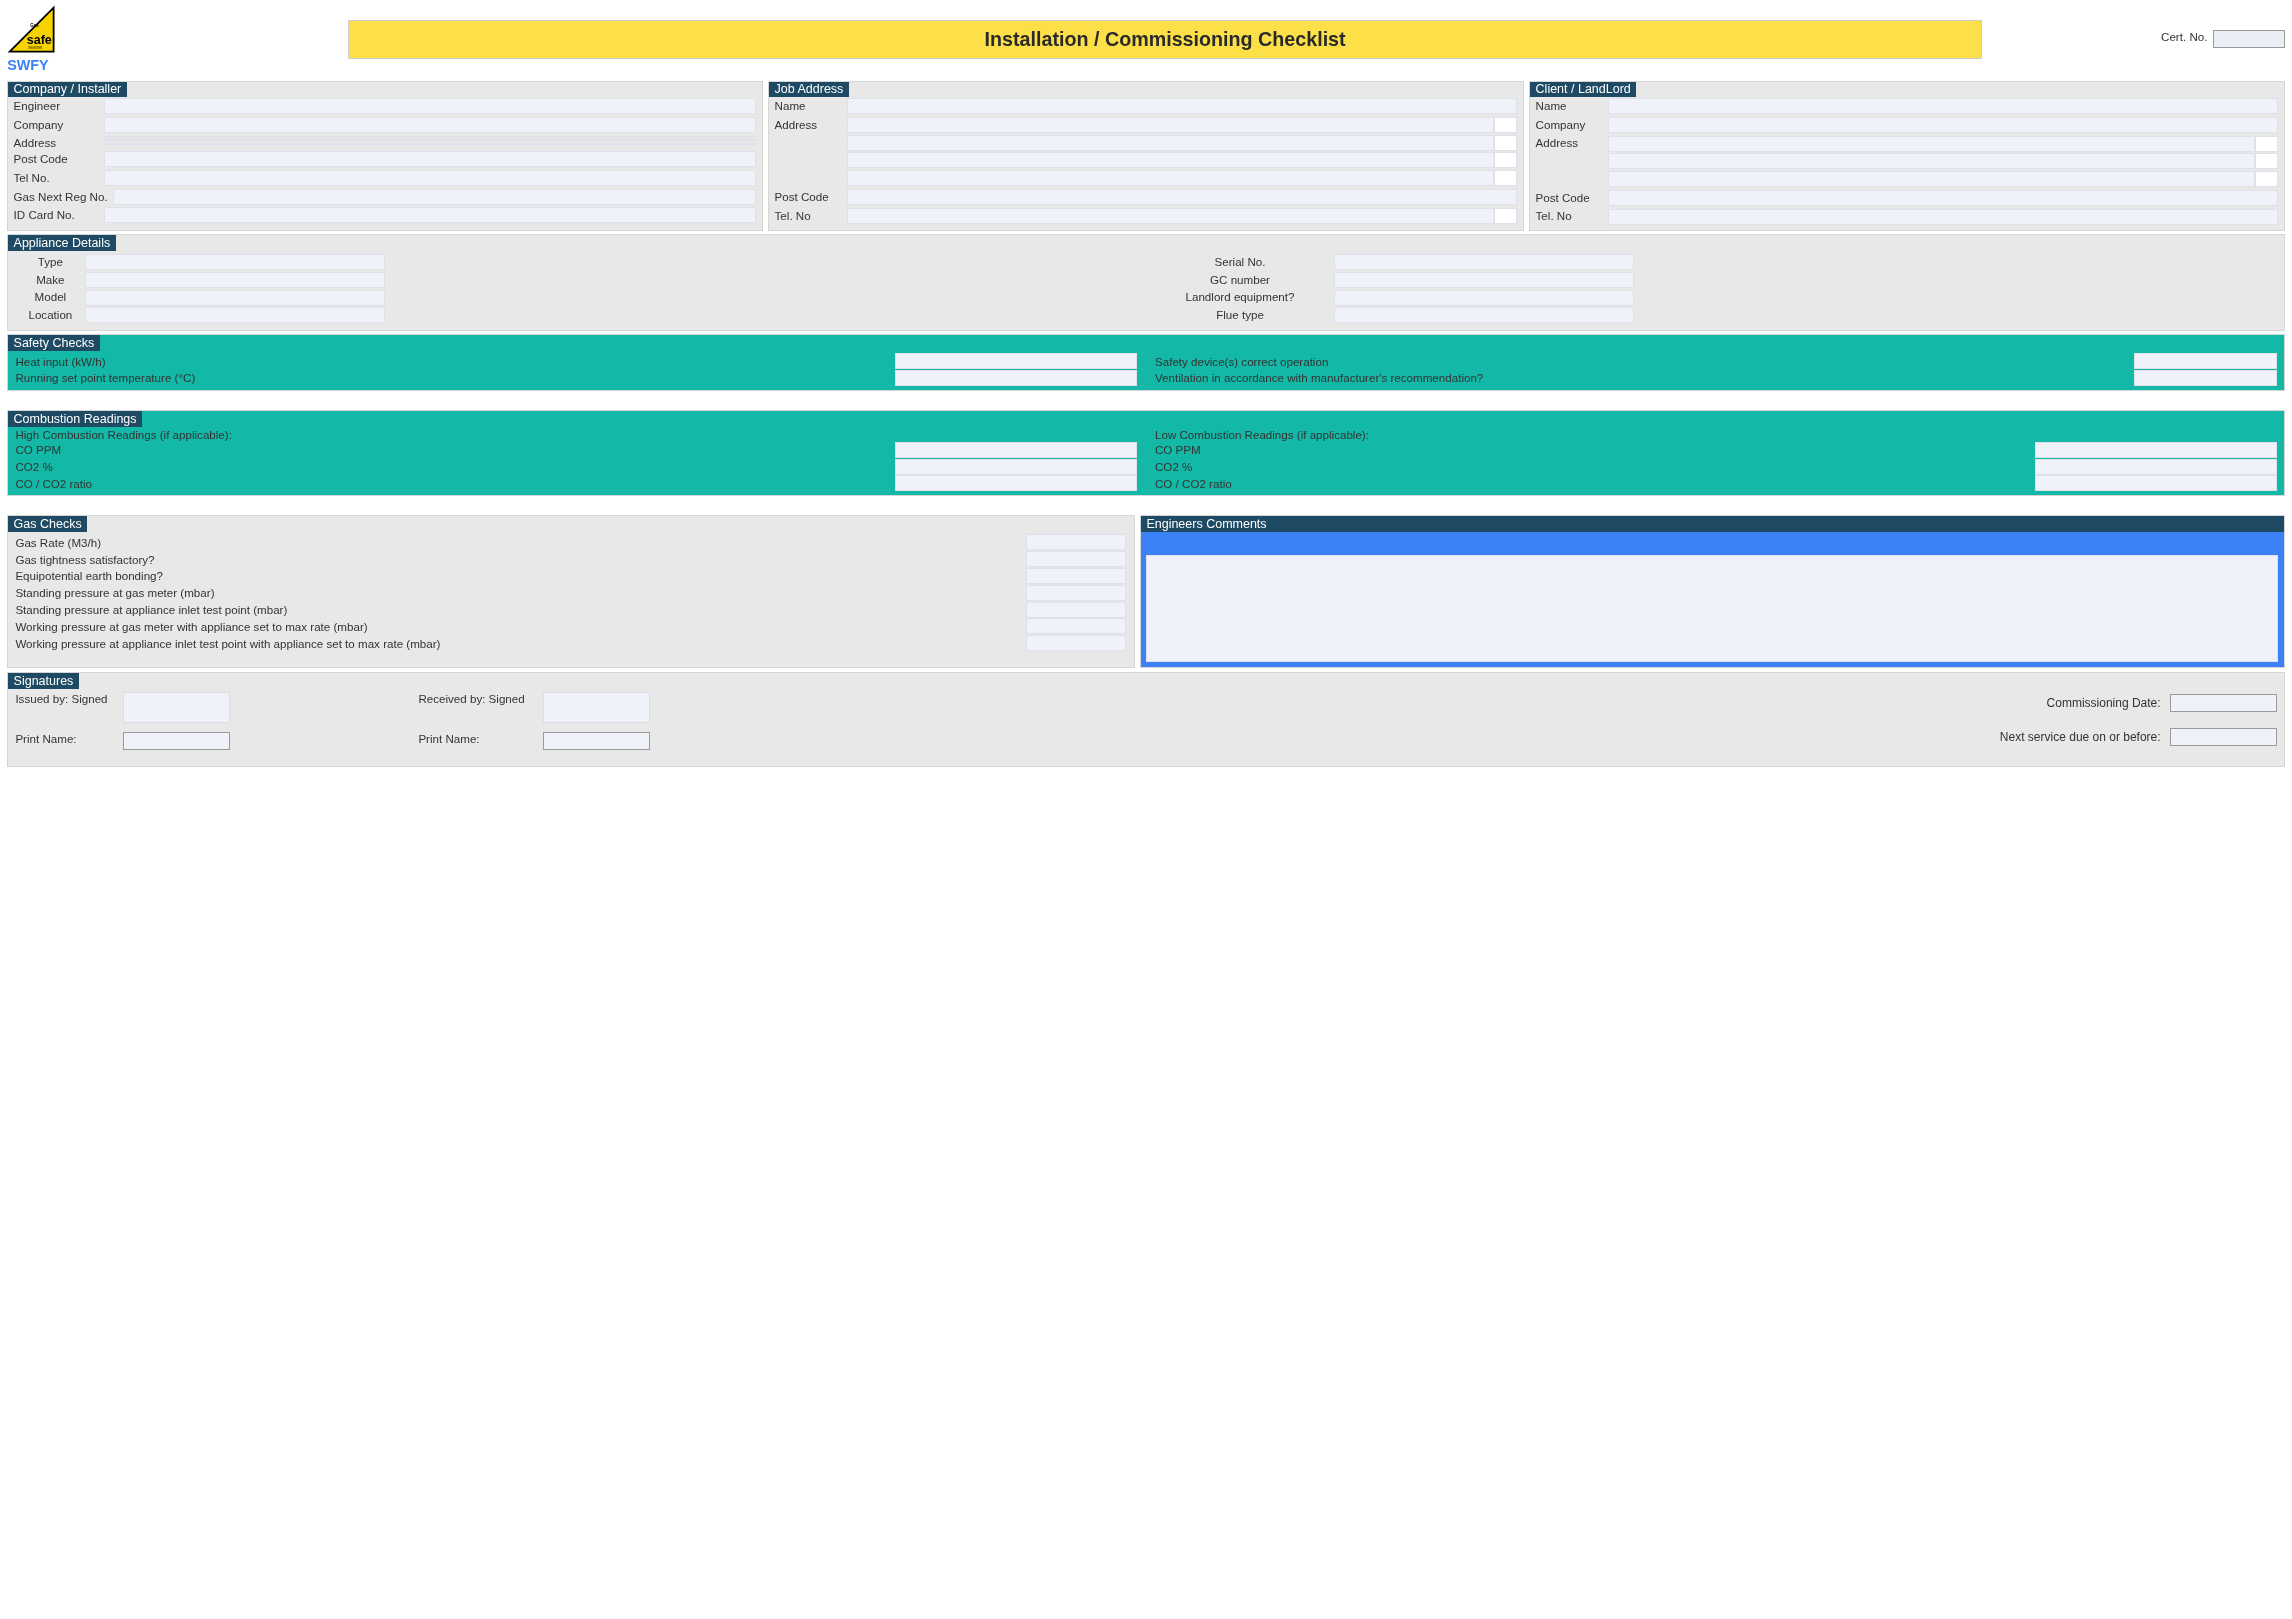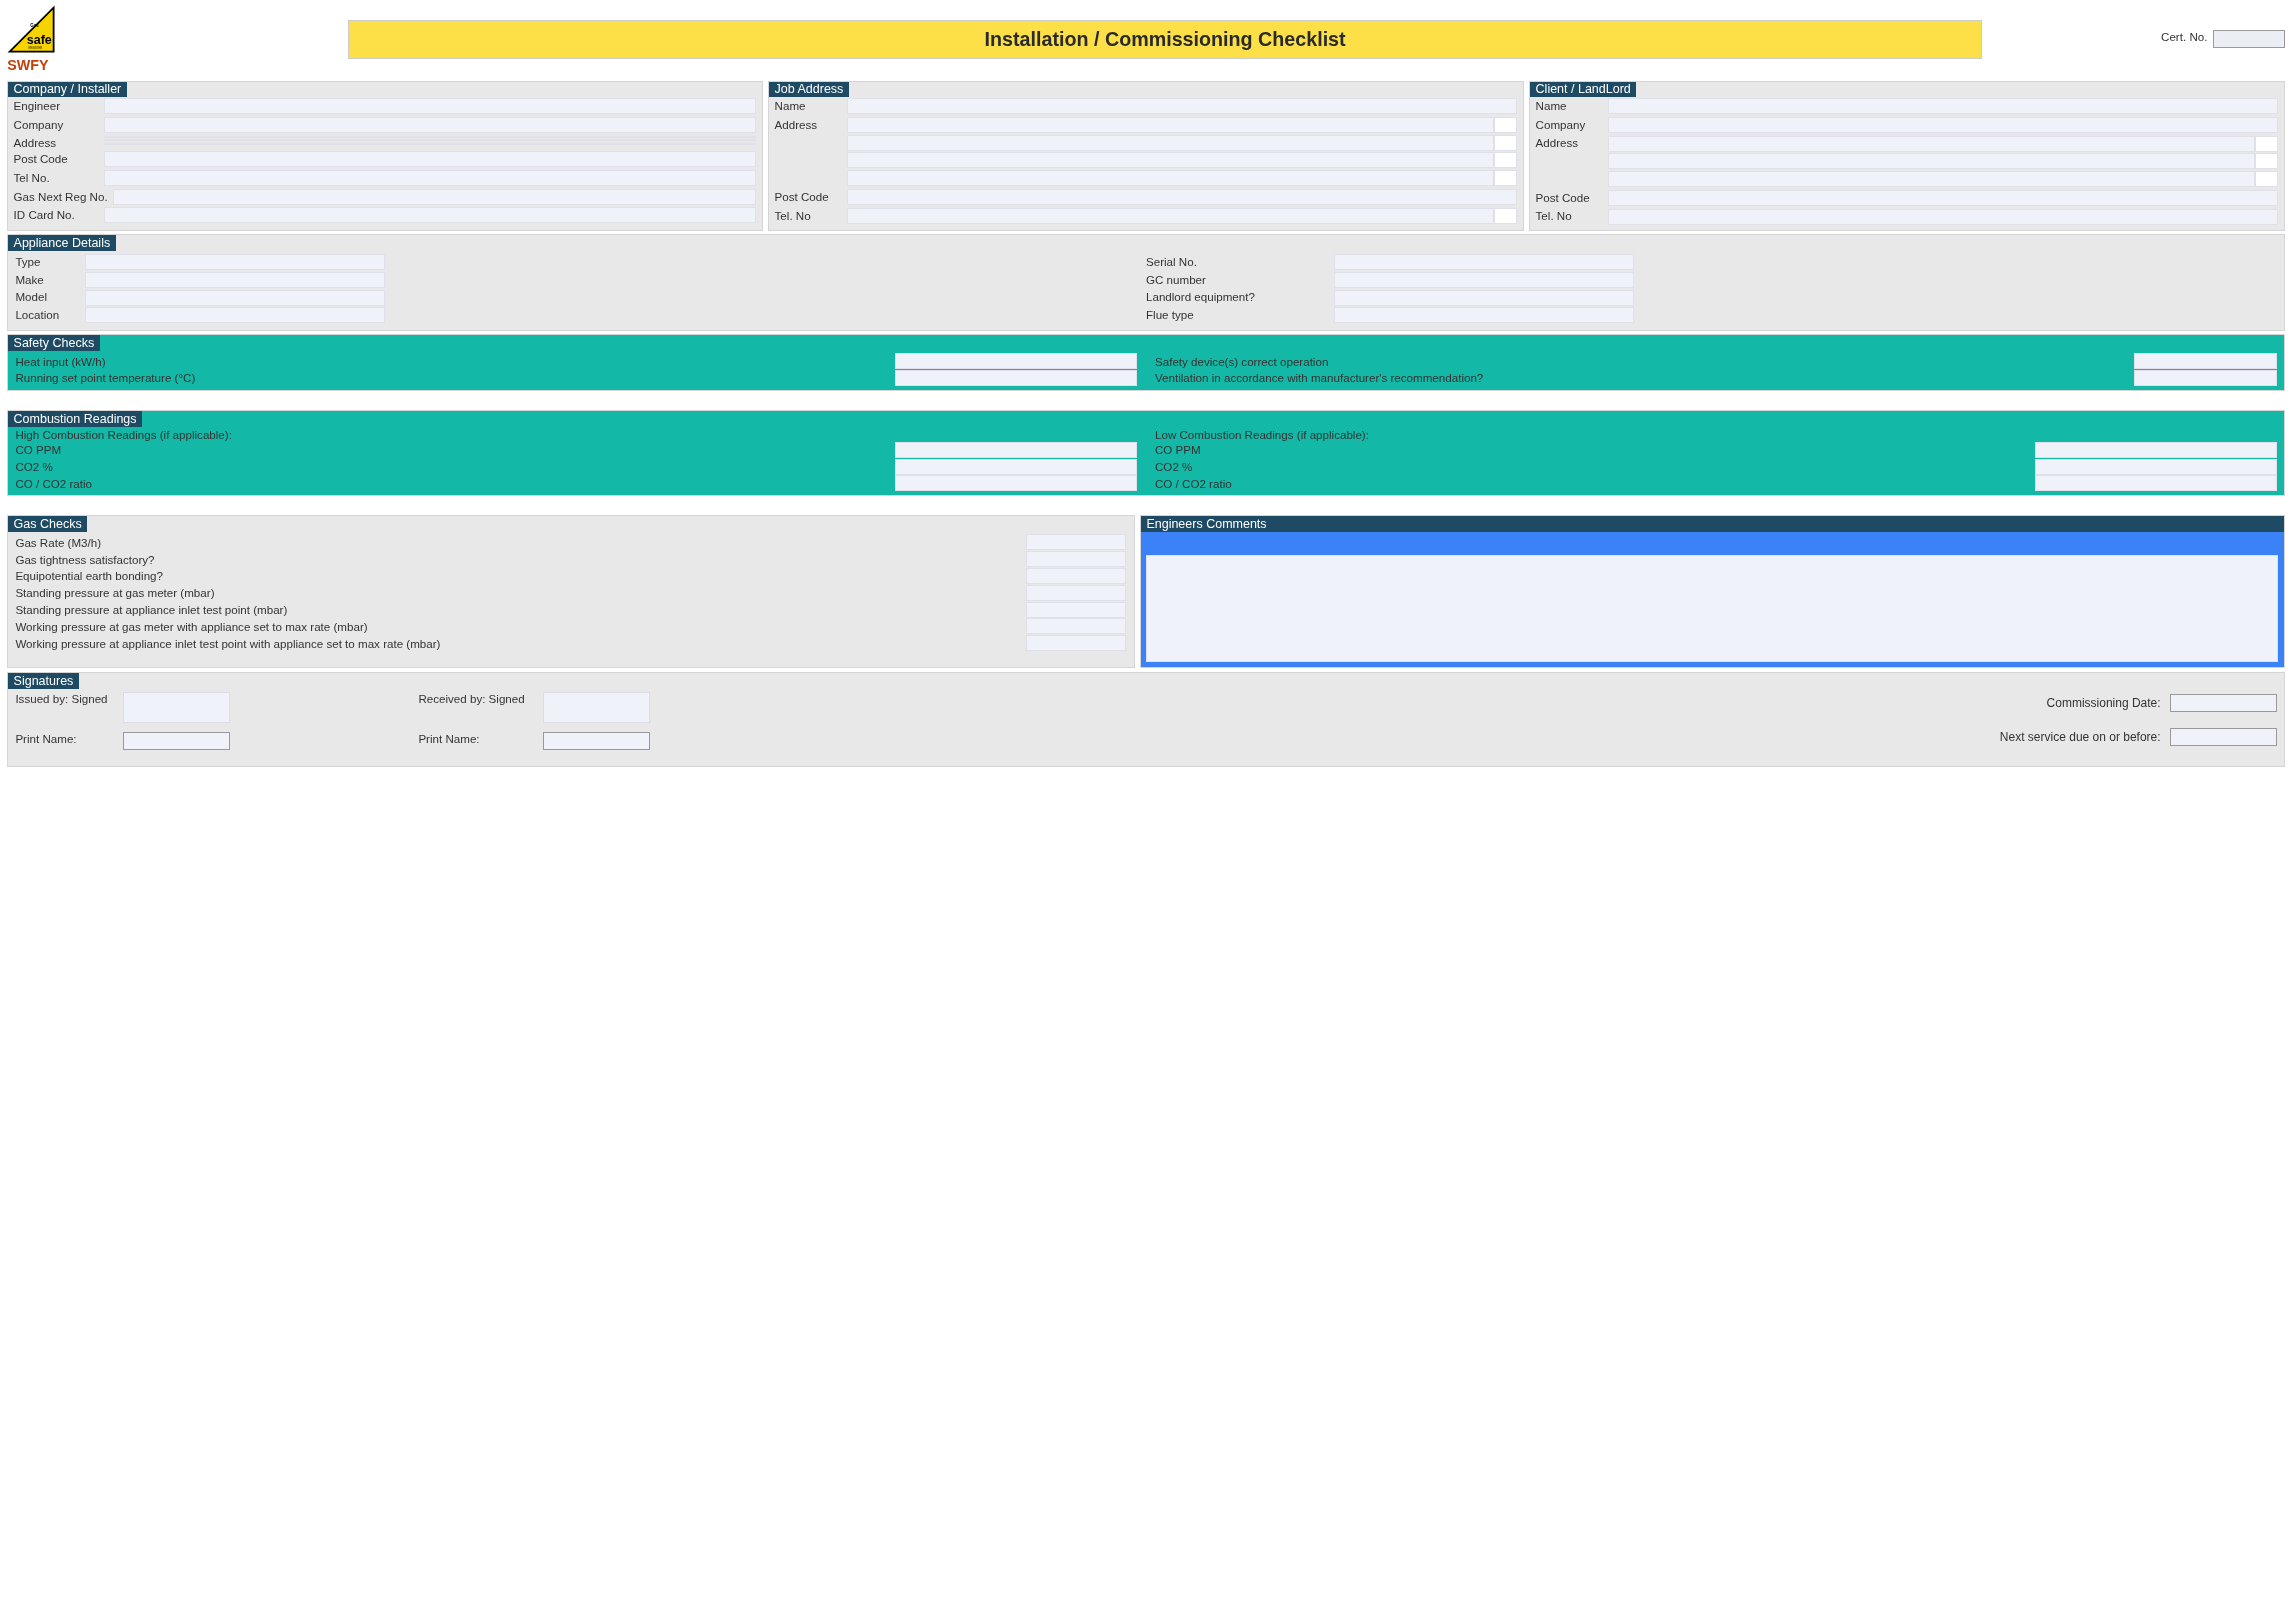--- a/index.html
+++ b/index.html
@@ -10,21 +10,21 @@
     background: #fff;
     padding: 5.4px 7.2px;
   }
   .top-row {
     display: flex;
     align-items: flex-start;
     margin-bottom: 7.2px;
   }
   .logo-block { flex: 0 0 auto; width: 81px; }
   .logo-block svg { display:block; }
-  .logo-label { font-weight:700; font-size:14.3px; color:#c2410c; margin-top:0px; }
+  .logo-label { font-weight:700; font-size:14.3px; color:#3b82f6; margin-top:0px; }
   .title-bar {
     flex: 1;
     display:flex;
     justify-content:center;
     align-items:center;
     margin: 14.3px 179px 0 260px;
   }
   .title-box {
     background:#fde047;
     border:0.9px solid #ccc;
@@ -89,21 +89,21 @@
   }
   .addr-stack { flex:1; display:flex; flex-direction:column; gap:0.9px; }
   .addr-stack .field-input { width:100%; }
   .split-inputs { display:flex; gap:0.9px; flex:1; }
   .split-inputs .long { flex:4; }
   .split-inputs .short { flex:0 0 23px; background:#fff; border:0.9px solid #e0e0ea; height:16px;}
   .addr-stack .split-inputs .short { flex:0 0 23px; }
 
   
   .appliance-panel { background:#e8e8e8; border:0.9px solid #d5d5d5; margin-bottom:3.6px; }
-  .appliance-body { display:flex; padding:1.8px 7.2px 5.4px 7.2px; }
+  .appliance-body { display:flex; padding:1.8px 7.2px 5.4px 7.2px;text-align:center; }
   .appliance-col { flex:1; padding-right:36px; }
   .appliance-col .field-row { padding:0.9px 0; }
   .appliance-col .field-label { flex:0 0 70px; }
   .appliance-col.right .field-label { flex:0 0 188px; }
   .app-input { width:300px; height:16px; background:#f0f2fa; border:0.9px solid #e0e0ea; }
 
   
   .two-col-panel { background:#14b8a6; border:0.9px solid #d5d5d5; margin-bottom:19px; }
   .two-col-body { display:flex; padding:1.8px 7.2px 3.6px 7.2px; gap:18px; }
   .tc-col { flex:1; }

